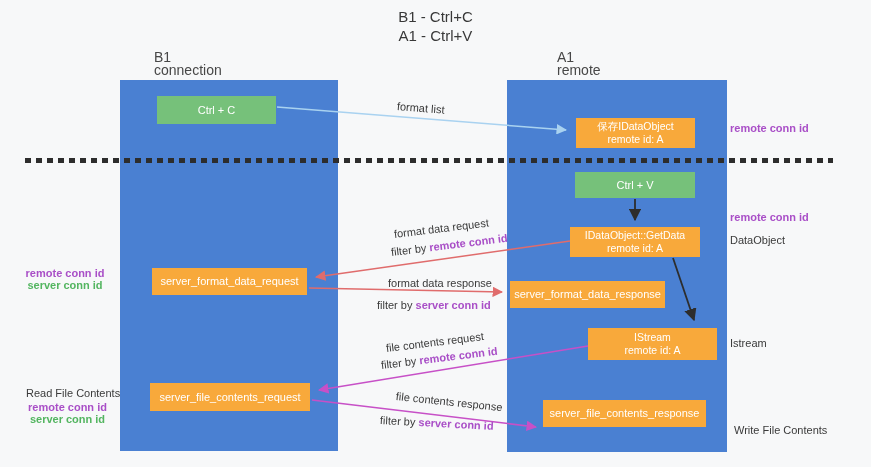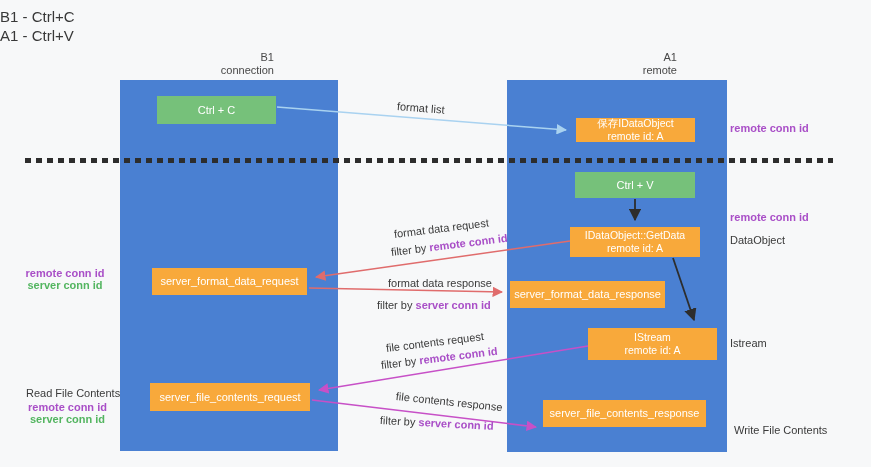--- a/index.html
+++ b/index.html
@@ -3,23 +3,23 @@
 <meta charset="utf-8">
 <style>
   * { margin:0; padding:0; box-sizing:border-box; }
   html,body { background:#eceff1; }
   .canvas {
     position:relative; width:871px; height:467px;
     background:#f7f8f9; overflow:hidden;
     font-family:"Liberation Sans", sans-serif;
     color:#3a3a3a;
   }
-  .title { position:absolute; left:0; right:0; top:7px; text-align:left;
+  .title { position:absolute; left:0; right:0; top:7px; text-align:center;
            font-size:15px; line-height:19px; color:#383838; }
-  .col-header { position:absolute; text-align:right; font-size:11px; line-height:13px; color:#474747; width:120px; }
+  .col-header { position:absolute; text-align:left; font-size:14px; line-height:13px; color:#474747; width:120px; }
   .col { position:absolute; background:#4A80D2; }
   .dash-line { position:absolute; left:25px; top:158px; width:808px; height:5px;
       background:repeating-linear-gradient(90deg,#2d2d2d 0 6px,transparent 6px 11px); }
   .node { position:absolute; display:flex; flex-direction:column; align-items:center; justify-content:center;
           color:#ffffff; text-align:center; font-size:11px; line-height:13px; }
   .node.orange { background:#F8A93B; }
   .node.green  { background:#76C17A; }
   .node .l2 { font-size:10.5px; }
   .edge-label { position:absolute; font-size:11px; color:#3a3a3a; white-space:nowrap; transform-origin:left center; }
   .key-purple { color:#A94FC7; font-weight:700; }
@@ -74,21 +74,21 @@
     <line x1="570" y1="241" x2="316" y2="277" stroke-width="1.5" marker-end="url(#mRed)" stroke="#E06C6C"></line>
     <line x1="309" y1="288" x2="502" y2="292" stroke-width="1.5" marker-end="url(#mRed)" stroke="#E06C6C"></line>
     <line x1="588" y1="346" x2="319" y2="390" stroke-width="1.5" marker-end="url(#mMag)" stroke="#C750C7"></line>
     <line x1="312" y1="400" x2="536" y2="427" stroke-width="1.5" marker-end="url(#mMag)" stroke="#C750C7"></line>
   </svg>
 
   <div class="node green" style="left:157px; top:96px; width:119px; height:28px;">
     <div>Ctrl + C</div>
   </div>
 
-  <div class="node orange" style="left:576px; top:118px; width:119px; height:24px;">
+  <div class="node orange" style="left:576px; top:118px; width:119px; height:30px;">
     <div class="l2">保存IDataObject</div>
     <div class="l2">remote id: A</div>
   </div>
 
   <div class="node green" style="left:575px; top:172px; width:120px; height:26px;">
     <div>Ctrl + V</div>
   </div>
 
   <div class="node orange" style="left:570px; top:227px; width:130px; height:30px;">
     <div class="l2">IDataObject::GetData</div>

